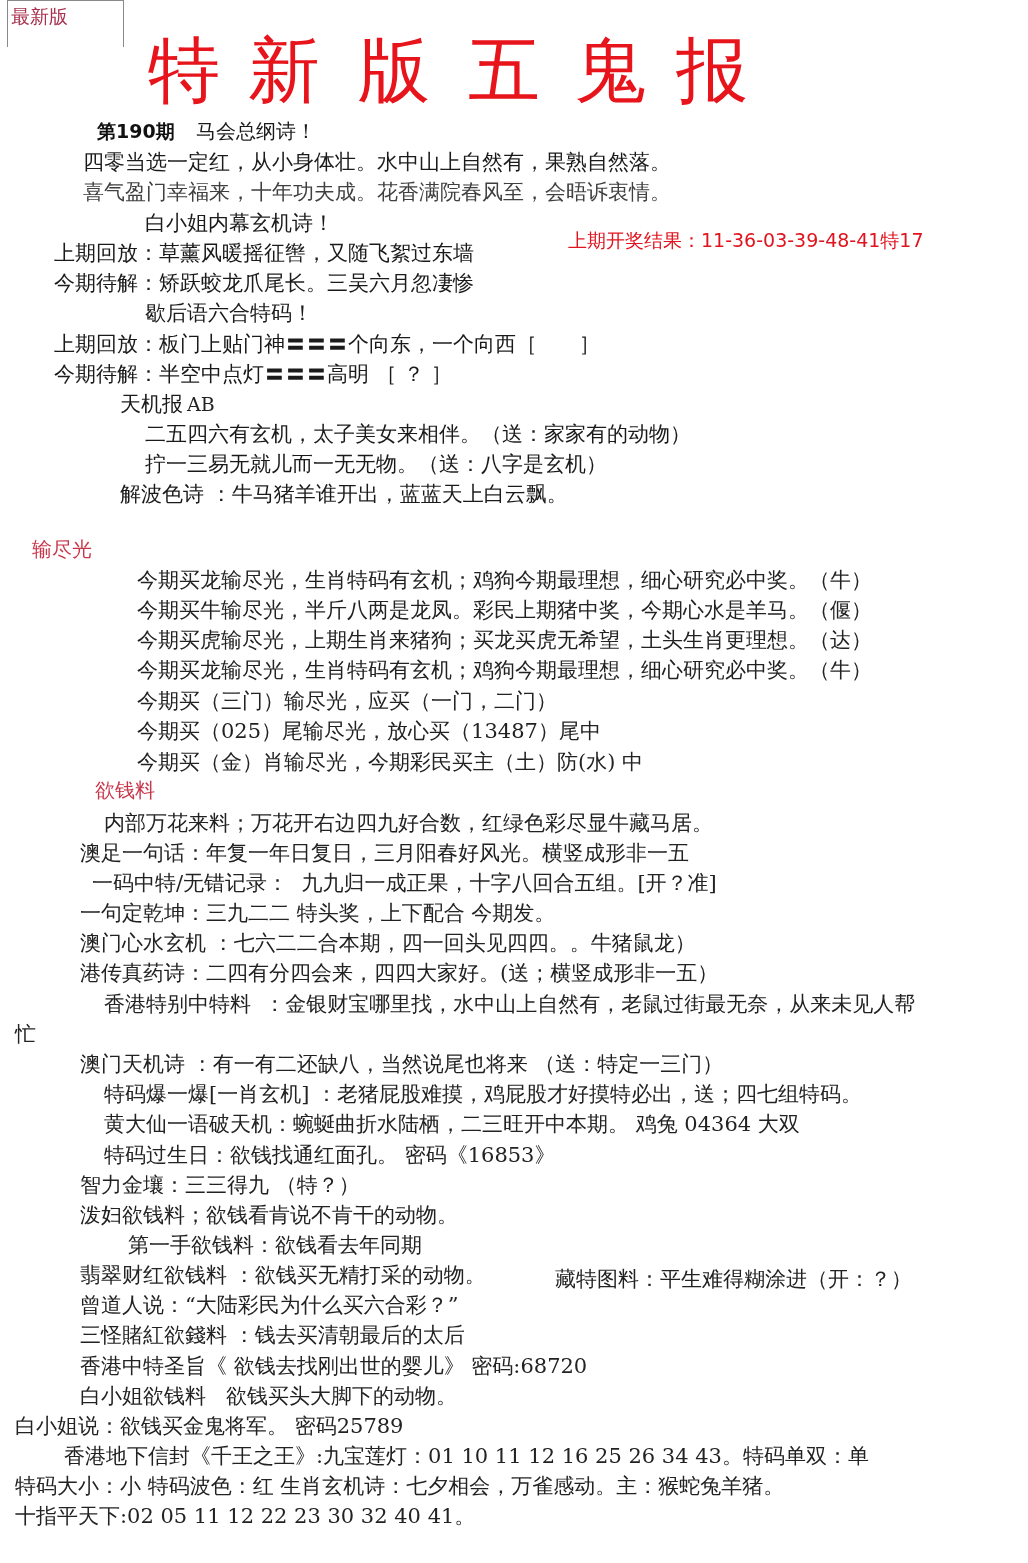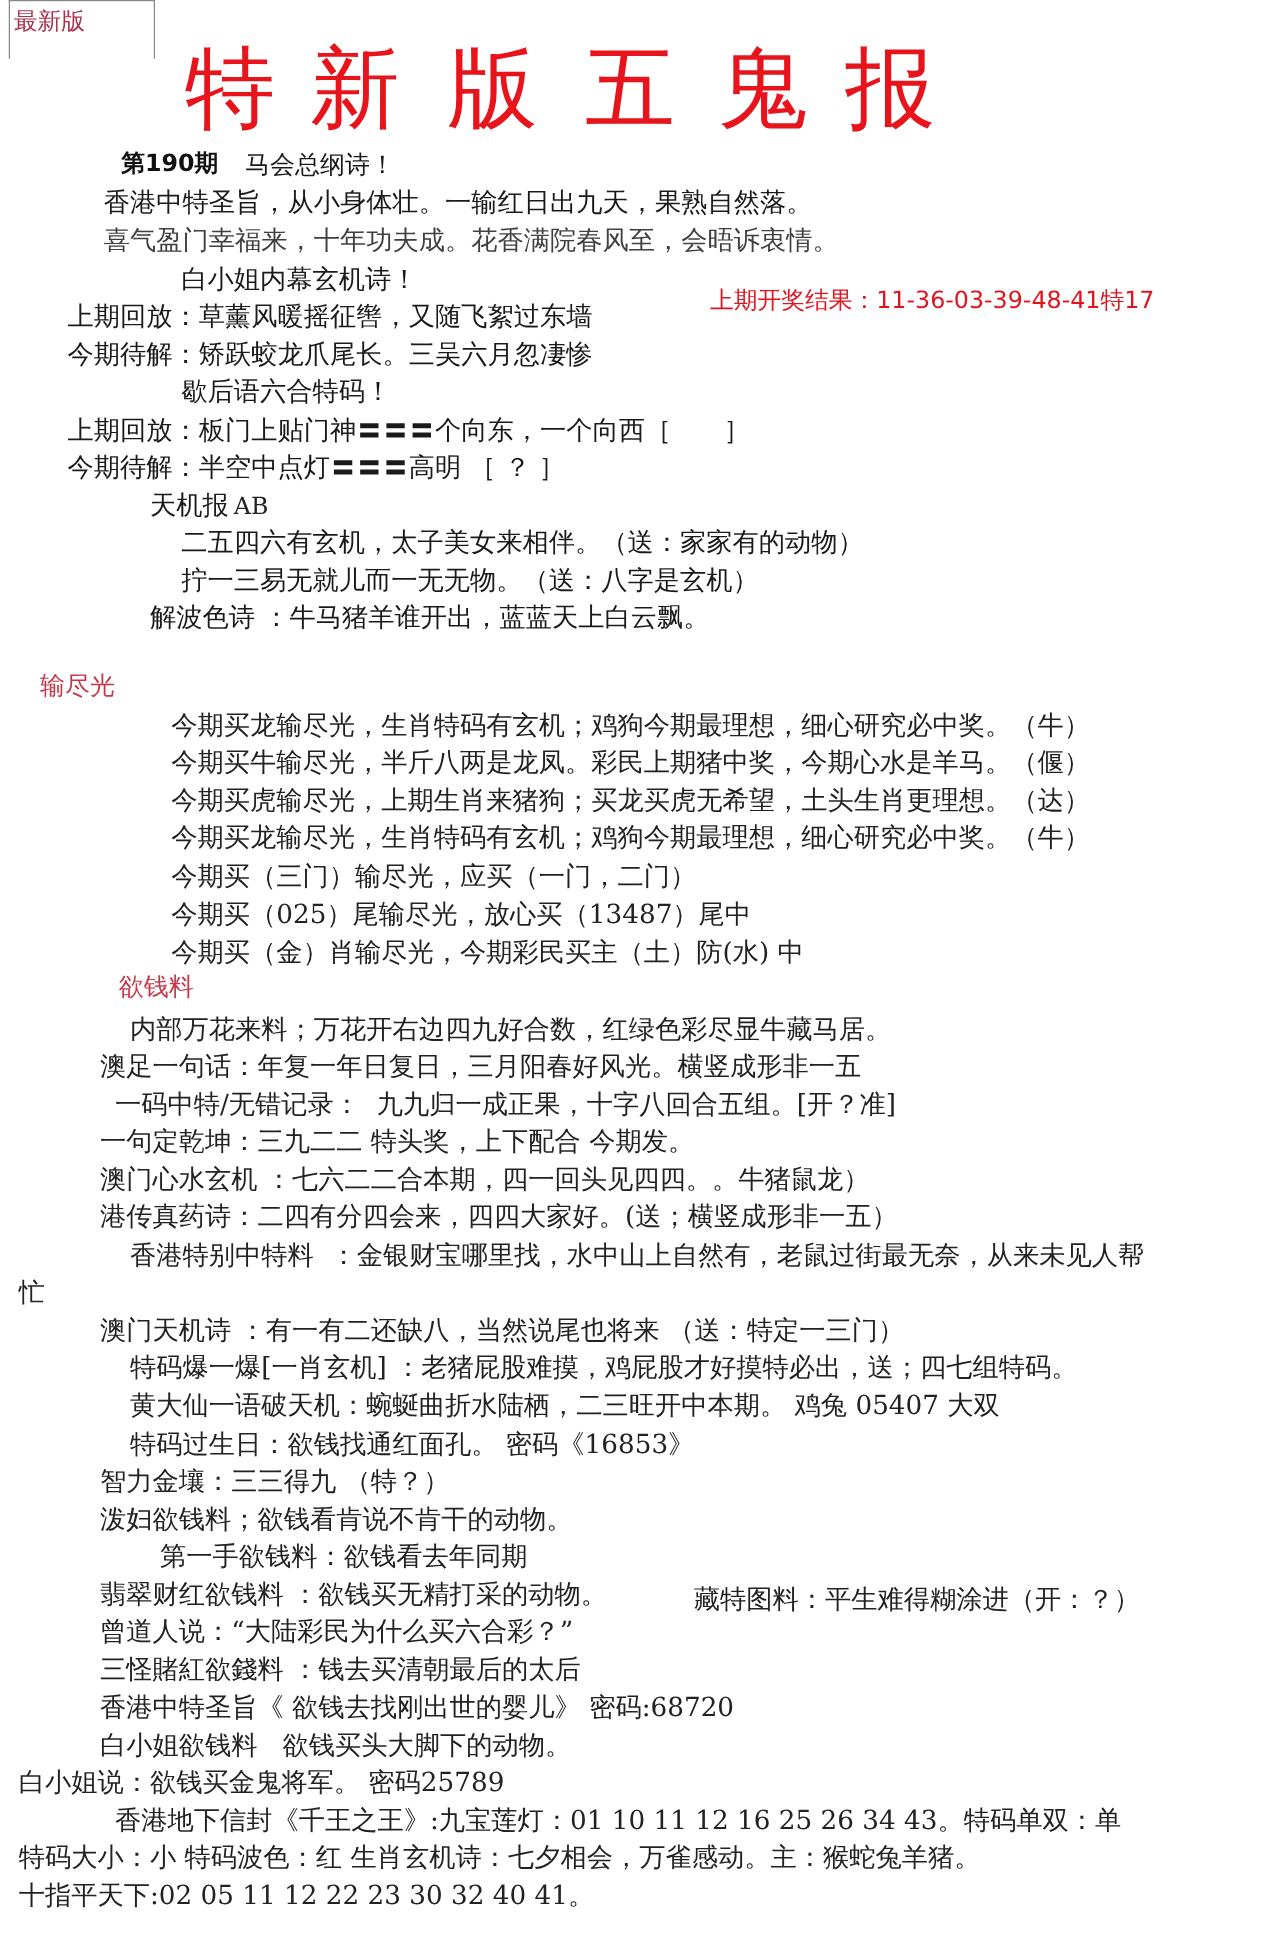--- a/index.html
+++ b/index.html
@@ -42,21 +42,21 @@
   <span class="tchar" style="left:148px">特</span>
   <span class="tchar" style="left:248px">新</span>
   <span class="tchar" style="left:358px">版</span>
   <span class="tchar" style="left:468px">五</span>
   <span class="tchar" style="left:574px">鬼</span>
   <span class="tchar" style="left:676px">报</span>
 </div>
 
 <div class="ln issue" style="top:116px;left:97px">第190期</div>
 <div class="ln issue-sub" style="top:116px;left:196px">马会总纲诗！</div>
-<div class="ln" style="top:147px;left:83px">香港中特圣旨，从小身体壮。一输红日出九天，果熟自然落。</div>
+<div class="ln" style="top:147px;left:83px">四零当选一定红，从小身体壮。水中山上自然有，果熟自然落。</div>
 <div class="ln" style="top:177px;left:83px;color:#404040">喜气盈门幸福来，十年功夫成。花香满院春风至，会晤诉衷情。</div>
 
 <div class="ln" style="top:208px;left:145px">白小姐内幕玄机诗！</div>
 <div class="ln result" style="top:225px;left:568px">上期开奖结果：11-36-03-39-48-41特17</div>
 <div class="ln" style="top:238px;left:54px">上期回放：草薰风暖摇征辔，又随飞絮过东墙</div>
 <div class="ln" style="top:268px;left:54px">今期待解：矫跃蛟龙爪尾长。三吴六月忽凄惨</div>
 
 <div class="ln" style="top:298px;left:145px">歇后语六合特码！</div>
 <div class="ln" style="top:329px;left:54px">上期回放：板门上贴门神〓〓〓个向东，一个向西［　　］</div>
 <div class="ln" style="top:359px;left:54px">今期待解：半空中点灯〓〓〓高明 ［ ？ ］</div>
@@ -79,27 +79,27 @@
 <div class="ln serif" style="top:808px;left:104px">内部万花来料；万花开右边四九好合数，红绿色彩尽显牛藏马居。</div>
 <div class="ln serif" style="top:838px;left:80px">澳足一句话：年复一年日复日，三月阳春好风光。横竖成形非一五</div>
 <div class="ln serif" style="top:868px;left:92px">一码中特/无错记录：  九九归一成正果，十字八回合五组。[开？准]</div>
 <div class="ln serif" style="top:898px;left:80px">一句定乾坤：三九二二 特头奖，上下配合 今期发。</div>
 <div class="ln serif" style="top:928px;left:80px">澳门心水玄机 ：七六二二合本期，四一回头见四四。。牛猪鼠龙）</div>
 <div class="ln serif" style="top:958px;left:80px">港传真药诗：二四有分四会来，四四大家好。(送；横竖成形非一五）</div>
 <div class="ln serif" style="top:989px;left:104px">香港特别中特料  ：金银财宝哪里找，水中山上自然有，老鼠过街最无奈，从来未见人帮</div>
 <div class="ln serif" style="top:1019px;left:15px">忙</div>
 <div class="ln serif" style="top:1049px;left:80px">澳门天机诗 ：有一有二还缺八，当然说尾也将来 （送：特定一三门）</div>
 <div class="ln serif" style="top:1079px;left:104px">特码爆一爆[一肖玄机] ：老猪屁股难摸，鸡屁股才好摸特必出，送；四七组特码。</div>
-<div class="ln serif" style="top:1109px;left:104px">黄大仙一语破天机：蜿蜒曲折水陆栖，二三旺开中本期。 鸡兔 05407 大双</div>
+<div class="ln serif" style="top:1109px;left:104px">黄大仙一语破天机：蜿蜒曲折水陆栖，二三旺开中本期。 鸡兔 04364 大双</div>
 <div class="ln serif" style="top:1140px;left:104px">特码过生日：欲钱找通红面孔。 密码《16853》</div>
 <div class="ln serif" style="top:1170px;left:80px">智力金壤：三三得九 （特？）</div>
 <div class="ln serif" style="top:1200px;left:80px">泼妇欲钱料；欲钱看肯说不肯干的动物。</div>
 <div class="ln serif" style="top:1264px;left:555px">藏特图料：平生难得糊涂进（开：？）</div>
 <div class="ln serif" style="top:1230px;left:128px">第一手欲钱料：欲钱看去年同期</div>
 <div class="ln serif" style="top:1260px;left:80px">翡翠财红欲钱料 ：欲钱买无精打采的动物。</div>
 <div class="ln serif" style="top:1290px;left:80px">曾道人说：“大陆彩民为什么买六合彩？”</div>
 <div class="ln serif" style="top:1320px;left:80px">三怪賭紅欲錢料 ：钱去买清朝最后的太后</div>
 <div class="ln serif" style="top:1351px;left:80px">香港中特圣旨《 欲钱去找刚出世的婴儿》 密码:68720</div>
 <div class="ln serif" style="top:1381px;left:80px">白小姐欲钱料   欲钱买头大脚下的动物。</div>
 <div class="ln serif" style="top:1411px;left:15px">白小姐说：欲钱买金鬼将军。 密码25789</div>
-<div class="ln serif" style="top:1441px;left:92px">香港地下信封《千王之王》:九宝莲灯：01 10 11 12 16 25 26 34 43。特码单双：单</div>
+<div class="ln serif" style="top:1441px;left:64px">香港地下信封《千王之王》:九宝莲灯：01 10 11 12 16 25 26 34 43。特码单双：单</div>
 <div class="ln serif" style="top:1471px;left:15px">特码大小：小 特码波色：红 生肖玄机诗：七夕相会，万雀感动。主：猴蛇兔羊猪。</div>
 <div class="ln serif" style="top:1501px;left:15px">十指平天下:02 05 11 12 22 23 30 32 40 41。</div>
 
 </body></html>

